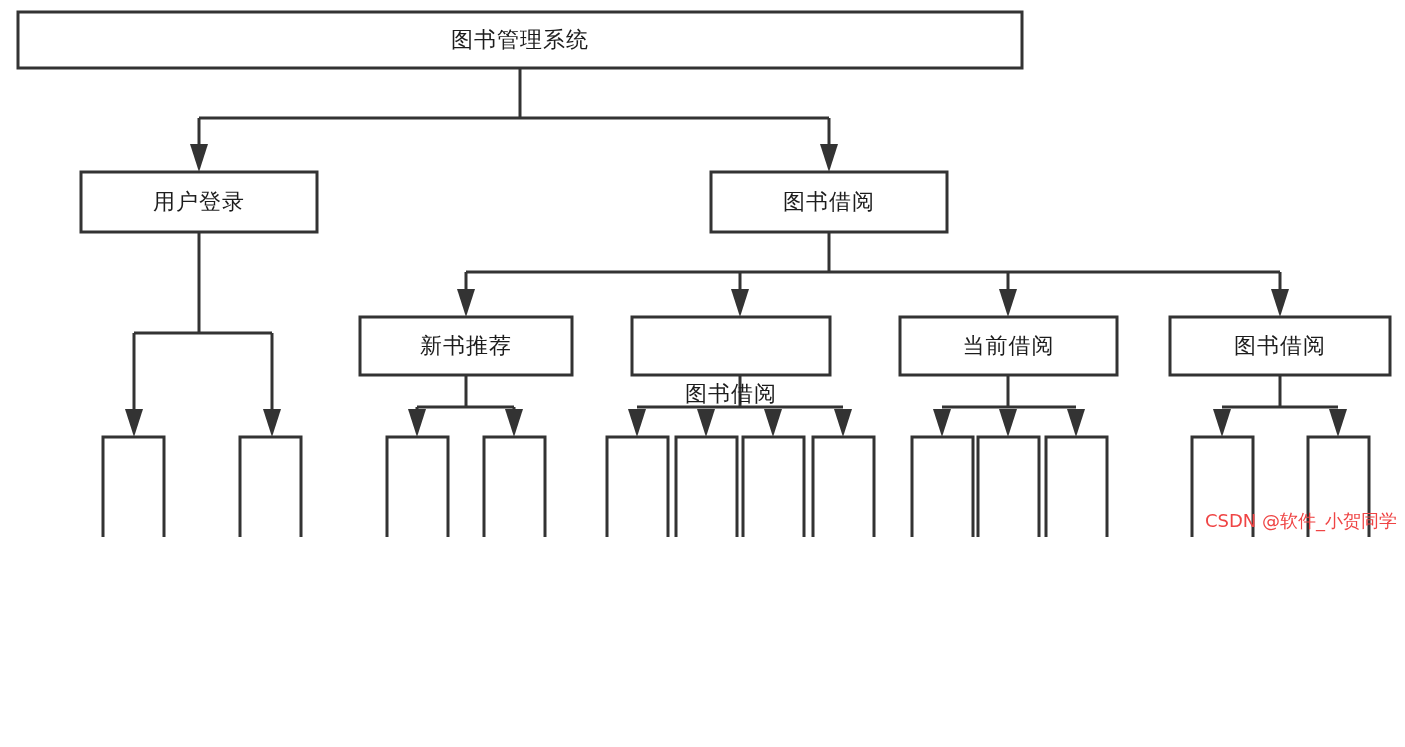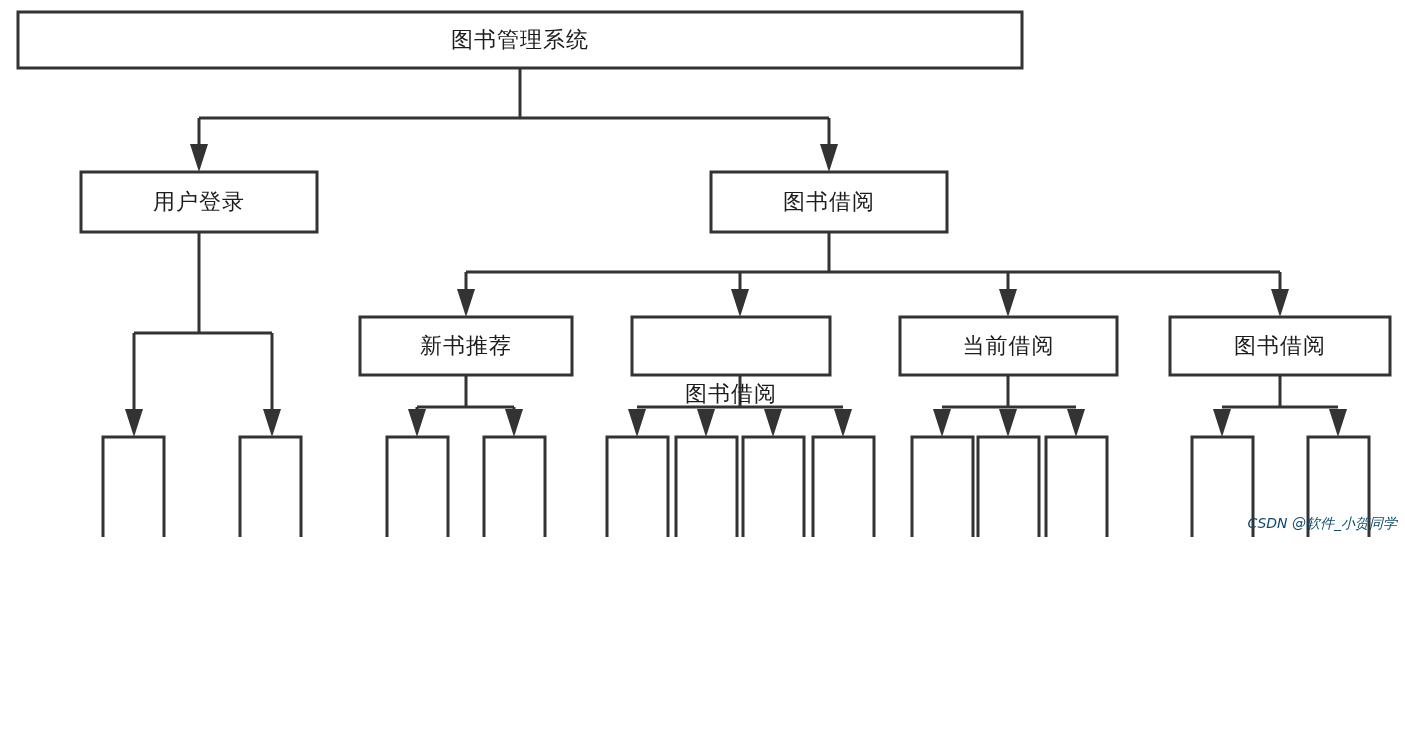--- a/index.html
+++ b/index.html
@@ -60,25 +60,24 @@
     letter-spacing: 3px;
     align-items: flex-start;
     justify-content: center;
     padding-top: 10px;
     box-sizing: border-box;
   }
   .watermark {
     position: absolute;
     right: 8px;
     bottom: 4px;
-    font-size: 14px;
-    color: #0c4a6e;
+    font-size: 18px;
+    color: #ef4444;
     font-family: "DejaVu Sans", "Liberation Sans", sans-serif;
     white-space: nowrap;
-    font-style: italic;
   }
 </style>
 </head>
 <body>
 
 <div id="diagram-root">
 
   <svg class="diagram-canvas" viewBox="0 0 1405 747">
 
     <g>

